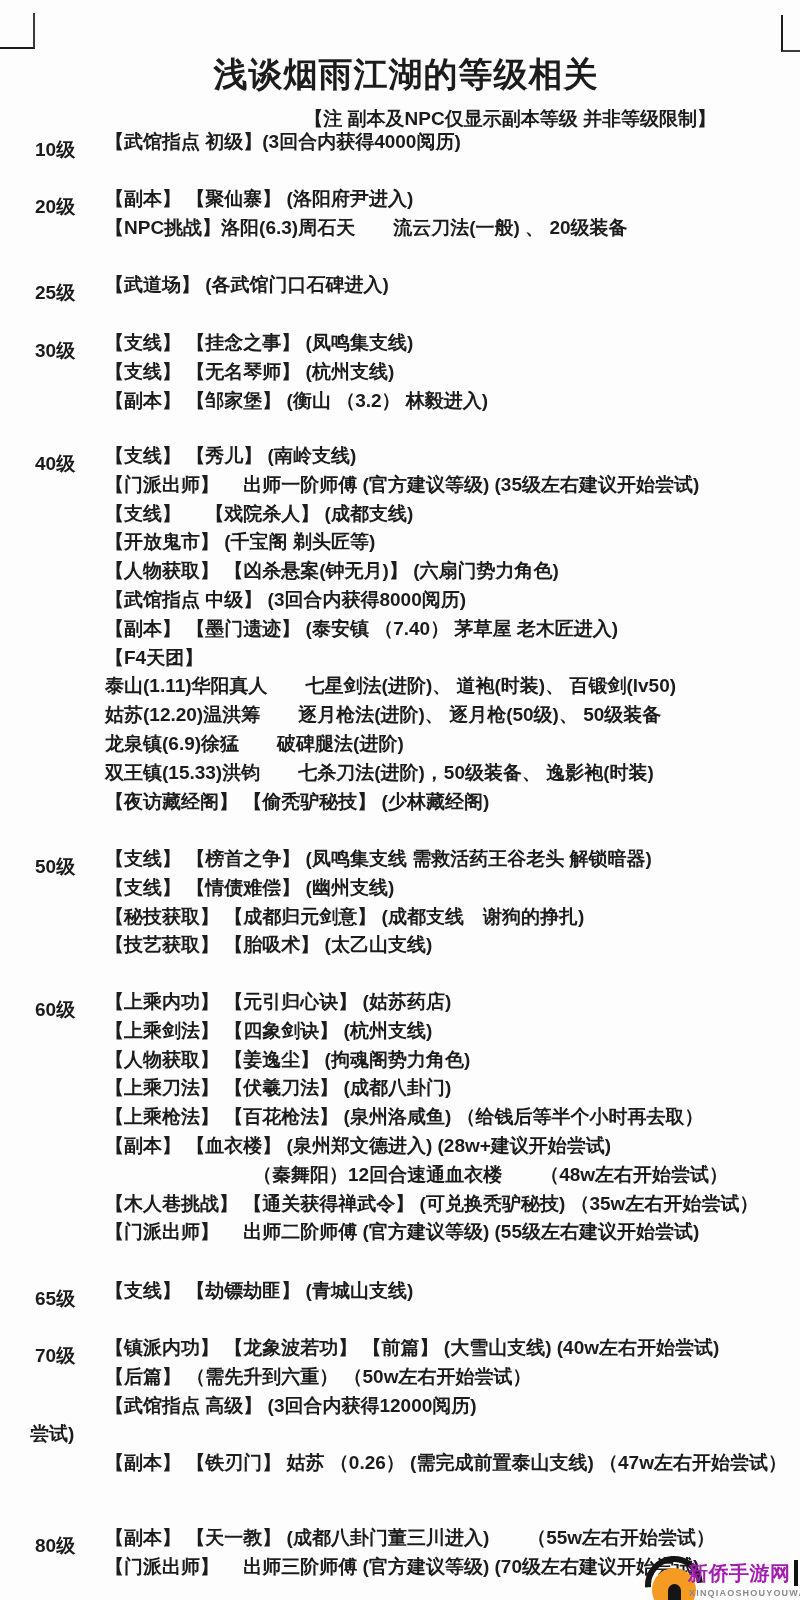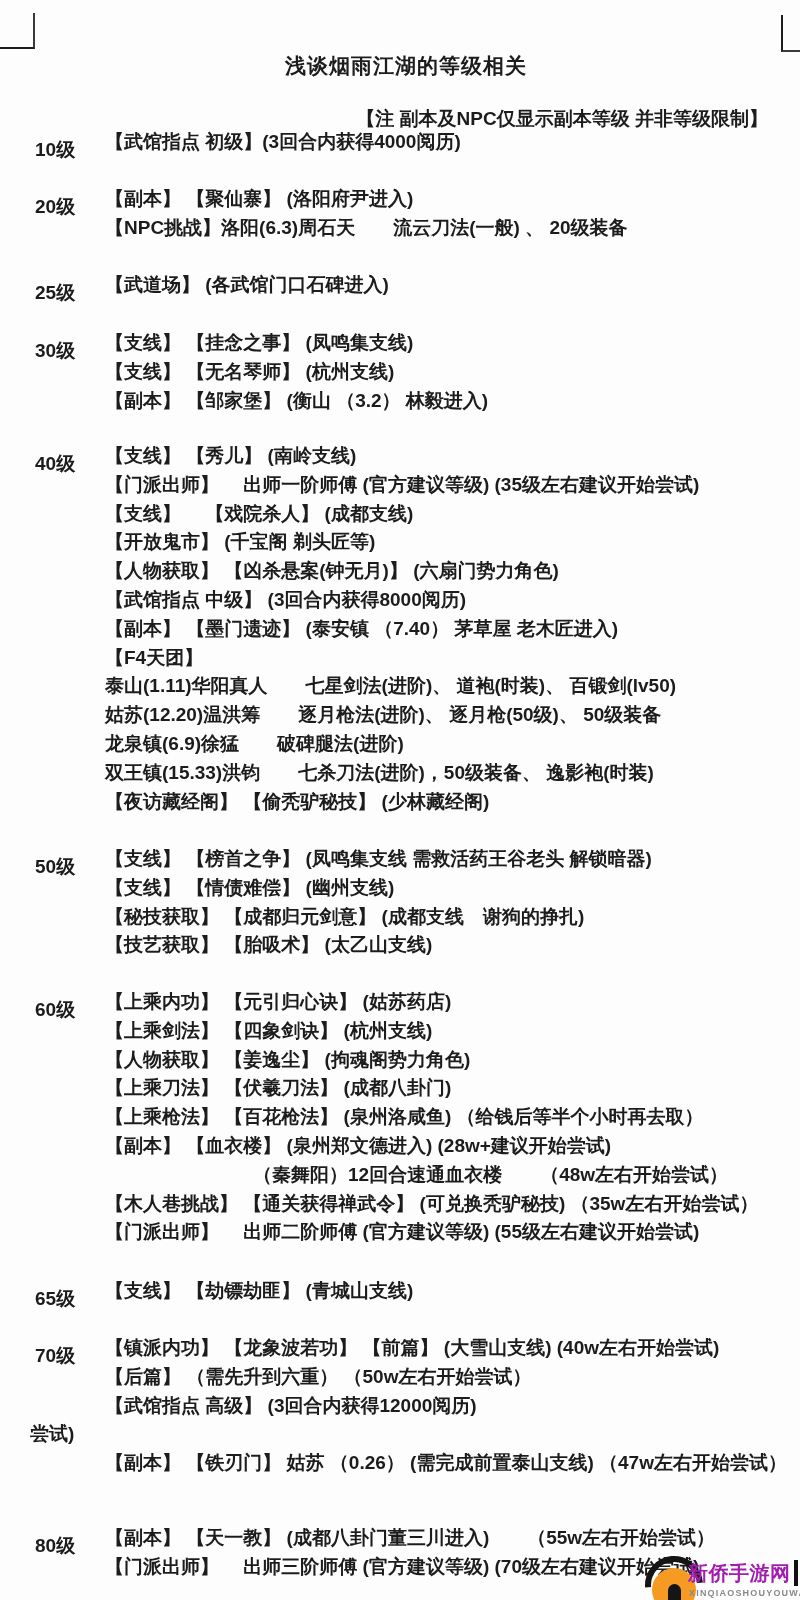--- a/index.html
+++ b/index.html
@@ -14,23 +14,23 @@
     -webkit-font-smoothing:antialiased;
   }
   
   .corner-tl{position:absolute;top:13px;left:0;width:33px;height:34px;
     border-right:2px solid #3a3a3a;border-bottom:2px solid #1d1d1d;}
   .corner-tr{position:absolute;top:15px;left:781px;width:19px;height:35px;
     border-left:2px solid #1d1d1d;border-bottom:2px solid #3a3a3a;}
   
   .title{position:absolute;top:52px;left:0;width:800px;text-align:center;
     padding-left:12px;box-sizing:border-box;
-    font-size:21px;font-weight:700;letter-spacing:1px;}
+    font-size:34px;font-weight:700;letter-spacing:1px;}
   .note{position:absolute;top:106px;left:0;width:800px;text-align:right;
-    padding-right:32px;box-sizing:border-box;
+    padding-right:84px;box-sizing:border-box;
     font-size:19px;font-weight:600;}
   
   .section{position:absolute;left:0;width:800px;}
   .level{position:absolute;left:35px;top:0;line-height:28.8px;
     font-size:19px;font-weight:600;margin-top:8px;}
   .row{margin-left:105px;line-height:28.8px;font-size:19px;font-weight:600;
     white-space:nowrap;}
   .row.f4{}
   .row.qin{margin-left:253px;}
   .row.houpian{}

